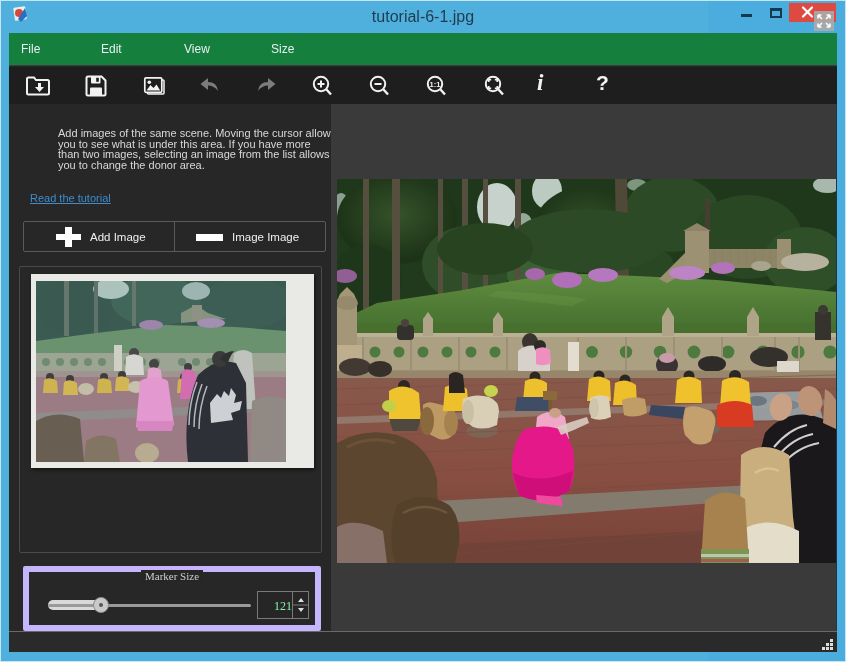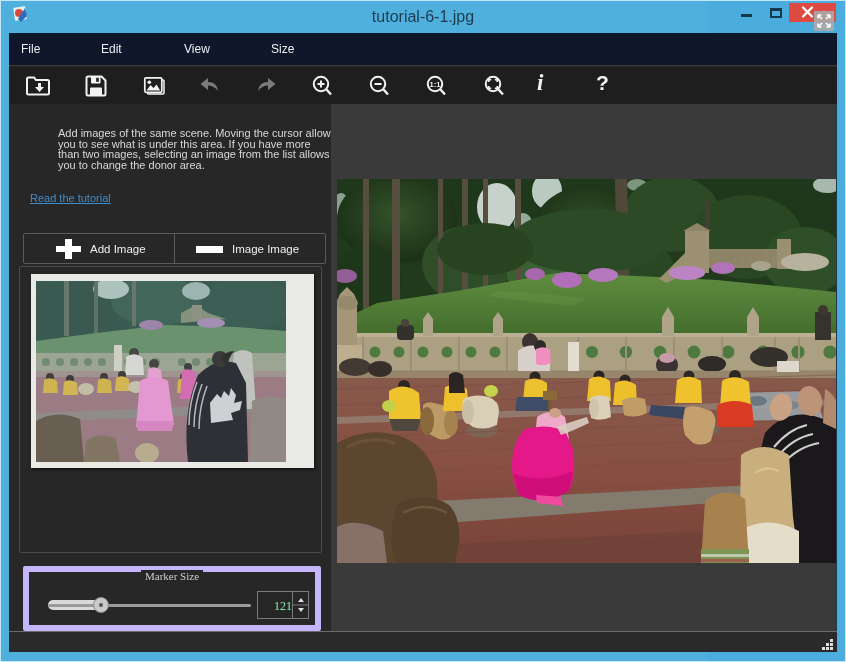--- a/index.html
+++ b/index.html
@@ -10,33 +10,33 @@
 
 #title { position:absolute; left:0; top:0; width:846px; height:33px; }
 #title .t { position:absolute; left:0; top:8px; width:846px; text-align:center; font-size:16px; color:#1e3c4e; }
 #appicon { position:absolute; left:13px; top:6px; width:15px; height:17px; }
 #minbtn { position:absolute; left:741px; top:14px; width:11px; height:3px; background:#16394e; }
 #maxbtn { position:absolute; left:770px; top:8px; width:12px; height:10px; border:2px solid #16394e; }
 #maxbtn:before { content:""; position:absolute; left:-1px; top:-1px; width:10px; height:2px; background:#16394e; }
 #closebtn { position:absolute; left:789px; top:3px; width:47px; height:19px; background:#dc4a41; }
 #overlaysq { position:absolute; left:814px; top:11px; width:20px; height:20px; background:rgba(169,169,169,0.92); }
 
-#menubar { position:absolute; left:9px; top:33px; width:828px; height:33px; background:#0f172a; border-bottom:1px solid #3c3c3e; }
+#menubar { position:absolute; left:9px; top:33px; width:828px; height:33px; background:#15803d; border-bottom:1px solid #3c3c3e; }
 #menubar span { position:absolute; top:9px; font-size:12px; color:#e9eff3; }
 
 #toolbar { position:absolute; left:9px; top:67px; width:828px; height:37px; background:#1e1e1e; }
 .ticon { position:absolute; top:6px; width:26px; height:26px; }
 
 #leftpanel { position:absolute; left:9px; top:104px; width:322px; height:527px; background:#272727; }
 #mainarea { position:absolute; left:331px; top:104px; width:505px; height:527px; background:#3a3a3a; }
 #photo { position:absolute; left:6px; top:75px; width:499px; height:384px; }
 
 #desc { position:absolute; left:21px; top:24px; width:300px; font-size:11px; line-height:10.5px; color:#d8d8d8; white-space:nowrap;margin-left:28px; }
 #tut { position:absolute; left:21px; top:88px; font-size:11px; color:#3f8ccc; text-decoration:underline; }
-#btnrow { position:absolute; left:14px; top:129px; width:303px; height:31px; border:1px solid #5a5a5a; border-radius:2px; }
+#btnrow { position:absolute; left:14px; top:117px; width:303px; height:31px; border:1px solid #5a5a5a; border-radius:2px; }
 #btnrow .div { position:absolute; left:150px; top:0; width:1px; height:29px; background:#5a5a5a; }
 #btnrow .lab { position:absolute; top:9px; font-size:11.5px; color:#efefef; white-space:nowrap; }
 #plus { position:absolute; left:32px; top:5px; width:25px; height:20px; }
 #plus:before { content:""; position:absolute; left:0; top:7px; width:25px; height:6px; background:#fff; }
 #plus:after { content:""; position:absolute; left:9px; top:0; width:7px; height:20px; background:#fff; }
 #minus { position:absolute; left:172px; top:12px; width:27px; height:7px; background:#fff; }
 #thumbbox { position:absolute; left:10px; top:162px; width:303px; height:287px; border:1px solid #4a4a4a; border-radius:2px; }
 #frame { position:absolute; left:11px; top:7px; width:283px; height:194px; background:#e9e9e5; box-shadow:1px 2px 3px rgba(0,0,0,.5); }
 #thumbphoto { position:absolute; left:5px; top:7px; width:250px; height:181px; }
 #markerbox { position:absolute; left:14px; top:462px; width:298px; height:65px; border:6px solid #c4b5fd; border-radius:2px;font-family:Liberation Serif, serif; }

